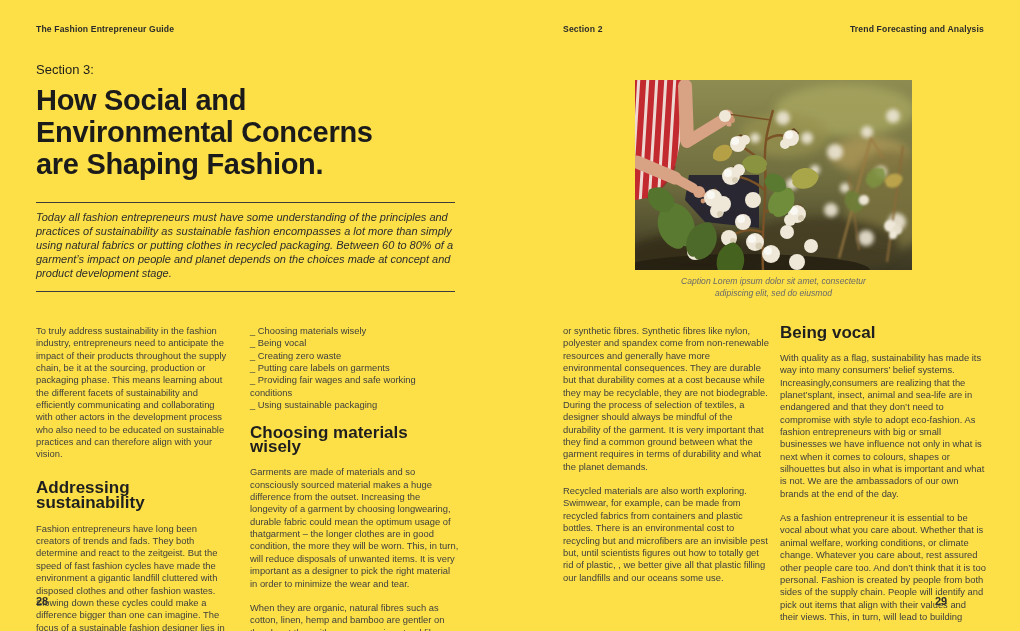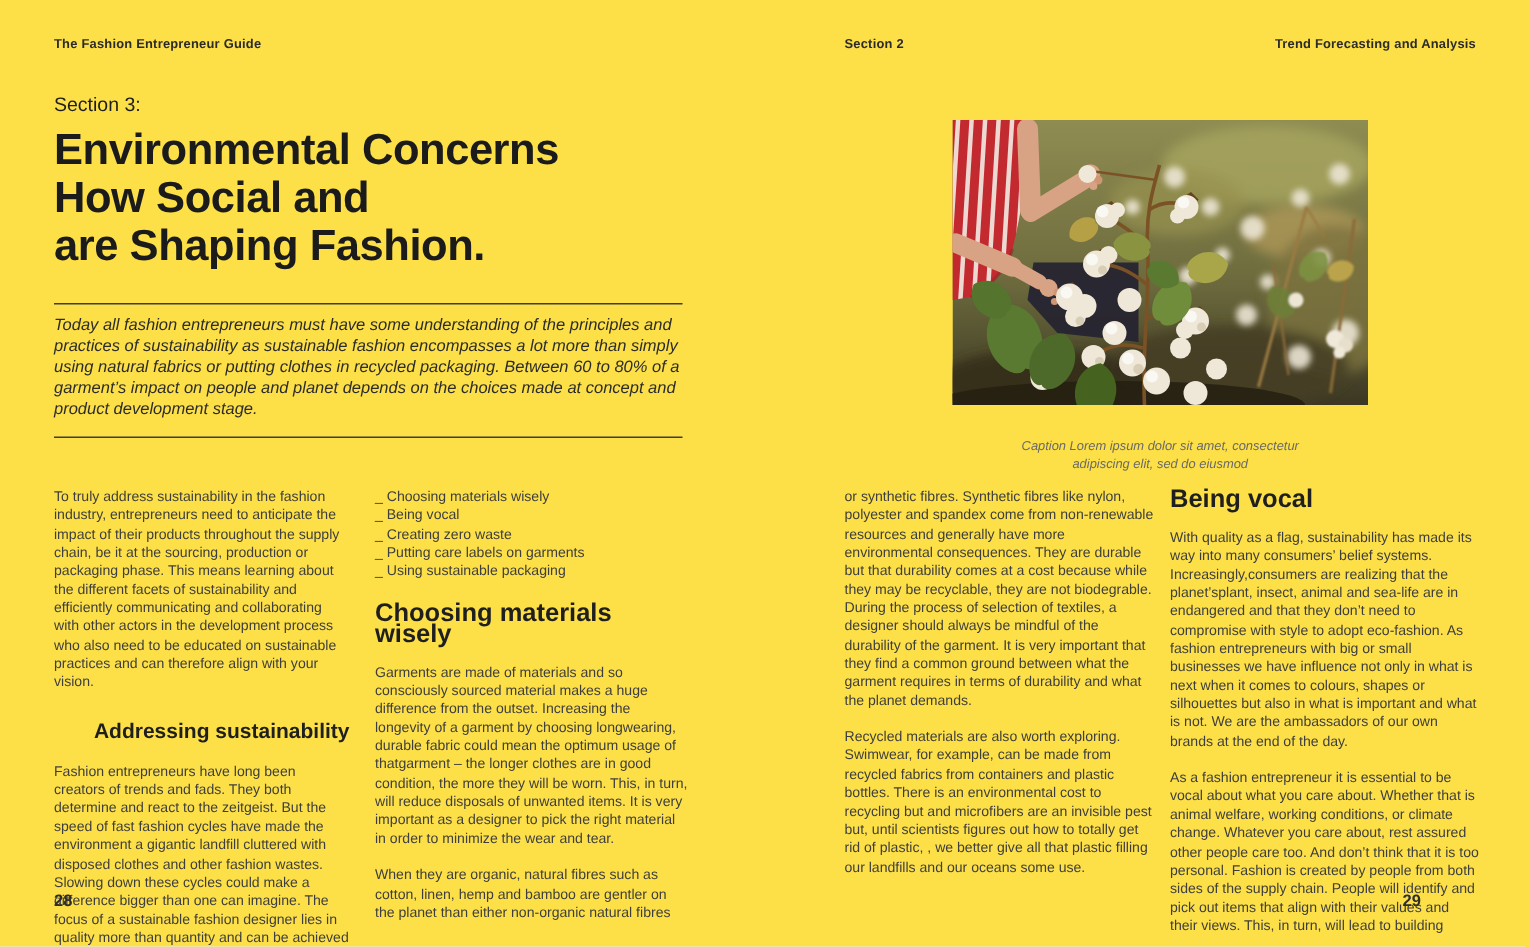--- a/index.html
+++ b/index.html
@@ -19,66 +19,67 @@
   .rule-1{top:202px;}
   .rule-2{top:291px;}
   .intro{position:absolute;left:36px;top:211px;width:422px;font-size:11px;line-height:13.9px;font-weight:400;font-style:italic;color:#2c2c2c;}
 
   .col{position:absolute;top:325px;font-size:9.4px;line-height:12.35px;color:#3e3e3e;}
   .col p{margin:0 0 12px 0;}
   .col-l1{left:36px;width:197px;}
   .col-l2{left:250px;width:209px;}
   .col-r1{left:563px;width:208px;}
   .col-r2{left:780px;width:206px;}
-  .subhead-lg{font-size:14px;font-weight:700;color:#1f1f1f;margin:19px 0 13px 0;line-height:15px;text-align:right;}
+  .subhead-lg{font-size:17px;font-weight:700;color:#1f1f1f;margin:19px 0 13px 0;line-height:15px;}
   .subhead{font-size:17px;font-weight:700;color:#1f1f1f;margin:15px 0 12px 0;line-height:14px;}
   .subhead.first{margin-top:1px;}
   .plist{margin:0 0 4px 0;}
   .plist div{margin:0;}
 
   .pagenum{position:absolute;top:595px;font-size:11px;font-weight:700;color:#2e2e2e;}
   .pn-left{left:36px;}
   .pn-right{left:935px;}
 
   .photo{position:absolute;left:635px;top:80px;width:277px;height:190px;}
   .photo svg{display:block;}
   .caption{position:absolute;left:635px;top:276px;width:277px;font-size:8.6px;line-height:11.5px;font-style:italic;color:#696969;text-align:center;}
-  .caption-inner{width:212px;margin:16px auto;}
+  .caption-inner{width:212px;margin:0 auto;}
 </style>
 </head>
 <body>
 
 <div class="spread">
 
   <div class="runhead rh-left">The Fashion Entrepreneur Guide</div>
   <div class="runhead rh-section">Section 2</div>
   <div class="runhead rh-right">Trend Forecasting and Analysis</div>
 
   <div class="kicker">Section 3:</div>
   <div class="title">
+    <div>How Social and</div>
     <div>Environmental Concerns</div>
-    <div>How Social and</div>
     <div>are Shaping Fashion.</div>
   </div>
   <div class="rule rule-1"></div>
   <div class="intro">Today all fashion entrepreneurs must have some understanding of the principles and practices of sustainability as sustainable fashion encompasses a lot more than simply using natural fabrics or putting clothes in recycled packaging. Between 60 to 80% of a garment’s impact on people and planet  depends on the choices made at concept and product development stage.</div>
   <div class="rule rule-2"></div>
 
   <div class="col col-l1">
     <p>To truly address sustainability in the fashion industry, entrepreneurs need to anticipate the impact of their products throughout the supply chain, be it at the sourcing, production or packaging phase. This means learning about the different facets of sustainability and efficiently communicating and collaborating with other actors in the development process who also need to be educated on sustainable practices and can therefore align with your vision.</p>
     <div class="subhead-lg">Addressing sustainability</div>
     <p>Fashion entrepreneurs have long been creators of trends and fads. They both determine and react to the zeitgeist. But the speed of fast fashion cycles have made the environment a gigantic landfill cluttered with disposed clothes and other fashion wastes. Slowing down these cycles could make a difference bigger than one can imagine. The focus of a sustainable fashion designer lies in quality more than quantity and can be achieved by adhering to the following principles:</p>
   </div>
 
   <div class="col col-l2">
     <div class="plist">
       <div>_ Choosing materials wisely</div>
       <div>_ Being vocal</div>
       <div>_ Creating zero waste</div>
       <div>_ Putting care labels on garments</div>
+      <div>_ Providing fair wages and safe working conditions</div>
       <div>_ Using sustainable packaging</div>
     </div>
     <div class="subhead">Choosing materials wisely</div>
     <p>Garments are made of materials and so consciously sourced material makes a huge difference from the outset. Increasing the longevity of a garment by choosing longwearing, durable fabric could mean the optimum usage of thatgarment – the longer clothes are in good condition, the more they will be worn. This, in turn, will reduce disposals of unwanted items. It is very important as a designer to pick the right material in order to minimize the wear and tear.</p>
     <p>When they are organic, natural fibres such as cotton, linen, hemp and bamboo are gentler on the planet than either non-organic natural fibres</p>
   </div>
 
   <div class="pagenum pn-left">28</div>
 
   <div class="photo">

